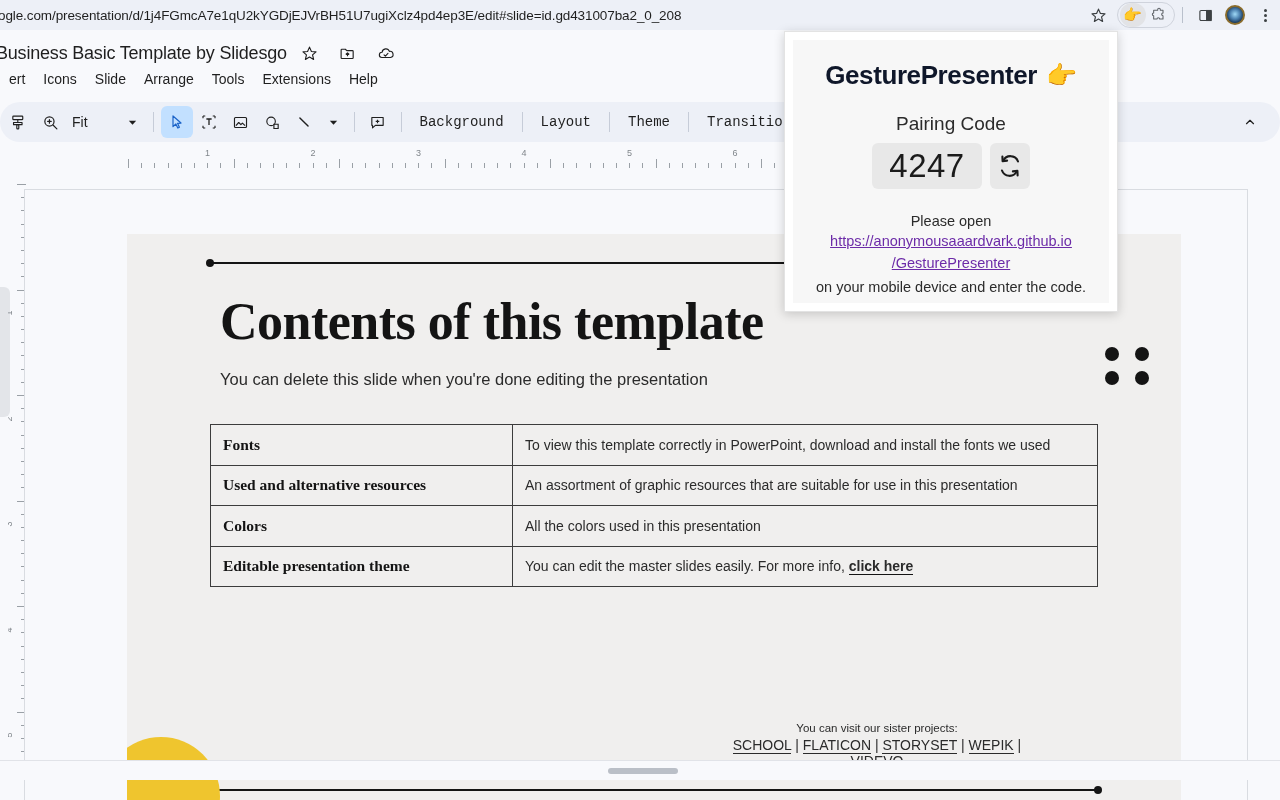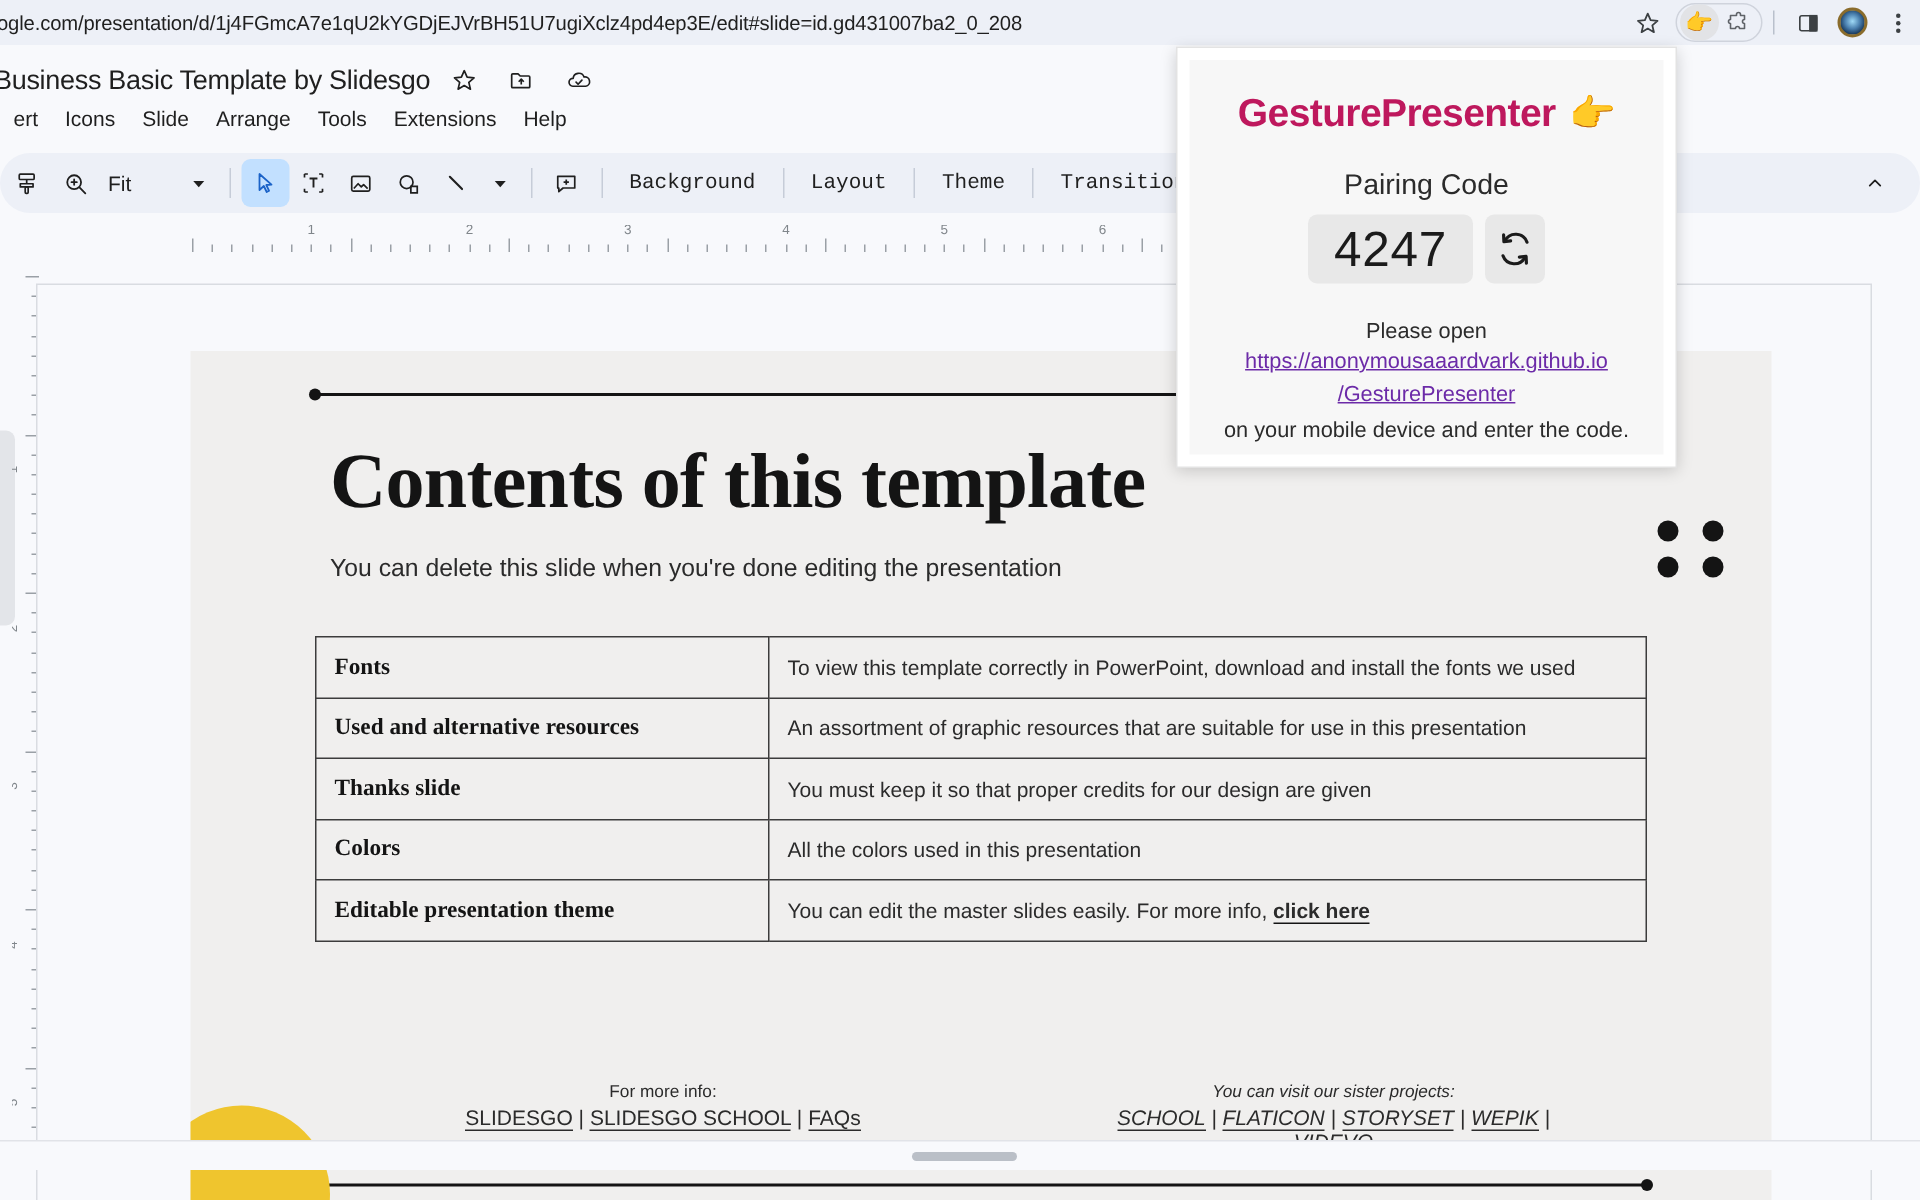--- a/index.html
+++ b/index.html
@@ -186,21 +186,21 @@
     width: 118px; height: 118px; border-radius: 50%; background: #EFC52E;
   }
   .dots-grid {
     position: absolute; right: 26px; top: 113px;
     display: grid; grid-template-columns: repeat(2, 20px); gap: 10px;
   }
   .dots-grid i { width: 14px; height: 14px; border-radius: 50%; background: #141414; display: block; }
 
   .footer-block { position: absolute; top: 488px; text-align: center; font-size: 11.5px; color: #2b2b2b; }
   .footer-left { left: 180px; width: 270px; }
-  .footer-right { left: 592px; width: 340px; font-style: italic; }
+  .footer-right { left: 580px; width: 340px; }
   .footer-cap { display: block; margin-bottom: 3px; }
   .footer-links { font-size: 14px; color: #2b2b2b; }
   .footer-links span.u { border-bottom: 1px solid #2b2b2b; }
   .squig { border-bottom: 2px dotted #d66; }
 
   .hscroll-track {
     position: absolute; left: 0; bottom: 0; width: 1280px; height: 20px; background: #F8F9FC;
     border-top: 1px solid #e1e3e8;
   }
   .hscroll-thumb {
@@ -214,21 +214,21 @@
     background: #ffffff; border: 1px solid #e3e3e3;
     box-shadow: 0 2px 10px rgba(0,0,0,0.18);
     z-index: 50;
   }
   .gp-inner {
     position: absolute; left: 8px; top: 8px; right: 8px; bottom: 8px;
     background: #F7F7F7;
     display: flex; flex-direction: column; align-items: center; padding-top: 20px;
   }
   .gp-title {
-    font-size: 26px; font-weight: bold; color: #be185d; letter-spacing: -0.4px;
+    font-size: 26px; font-weight: bold; color: #0f172a; letter-spacing: -0.4px;
     display: flex; align-items: center; gap: 9px;
   }
   .gp-hand { font-size: 25px; }
   .gp-pairing-label { font-size: 19px; color: #2b2b2b; margin-top: 22px; }
   .gp-code-row { display: flex; align-items: center; gap: 8px; margin-top: 8px; }
   .gp-code {
     background: #E8E8E8; border-radius: 6px; padding: 4px 17px;
     font-size: 33px; color: #1b1b1b; letter-spacing: 0.5px;
   }
   .gp-refresh {
@@ -545,45 +545,37 @@
           <tbody>
             <tr>
               <td class="key">Fonts</td>
               <td class="val">To view this template correctly in PowerPoint, download and install the fonts we used</td>
             </tr>
             <tr>
               <td class="key">Used and alternative resources</td>
               <td class="val">An assortment of graphic resources that are suitable for use in this presentation</td>
             </tr>
             <tr>
-              <td class="key">Thanks slide</td>
-              <td class="val">You must keep it so that proper credits for our design are given</td>
-            </tr>
-            <tr>
               <td class="key">Colors</td>
               <td class="val">All the colors used in this presentation</td>
             </tr>
             <tr>
               <td class="key">Editable presentation theme</td>
               <td class="val"><span>You can edit the master slides easily. For more info, </span><b>click here</b></td>
             </tr>
           </tbody>
         </table>
 
         <div class="dots-grid">
           <i></i>
             <i></i>
             <i></i>
             <i></i>
         </div>
 
-        <div class="footer-block footer-left">
-          <span class="footer-cap">For more info:</span>
-          <span class="footer-links"><span class="u squig">SLIDESGO</span> | <span class="u squig">SLIDESGO SCHOOL</span> | <span class="u">FAQs</span></span>
-        </div>
 
         <div class="footer-block footer-right">
           <span class="footer-cap">You can visit our sister projects:</span>
           <span class="footer-links"><span class="u">SCHOOL</span> | <span class="u">FLATICON</span> | <span class="u squig">STORYSET</span> | <span class="u">WEPIK</span> | <span class="u squig">VIDEVO</span></span>
         </div>
 
         <div class="slide-rule-bottom"></div>
         <div class="yellow-dot"></div>
       </div>
     </div>

